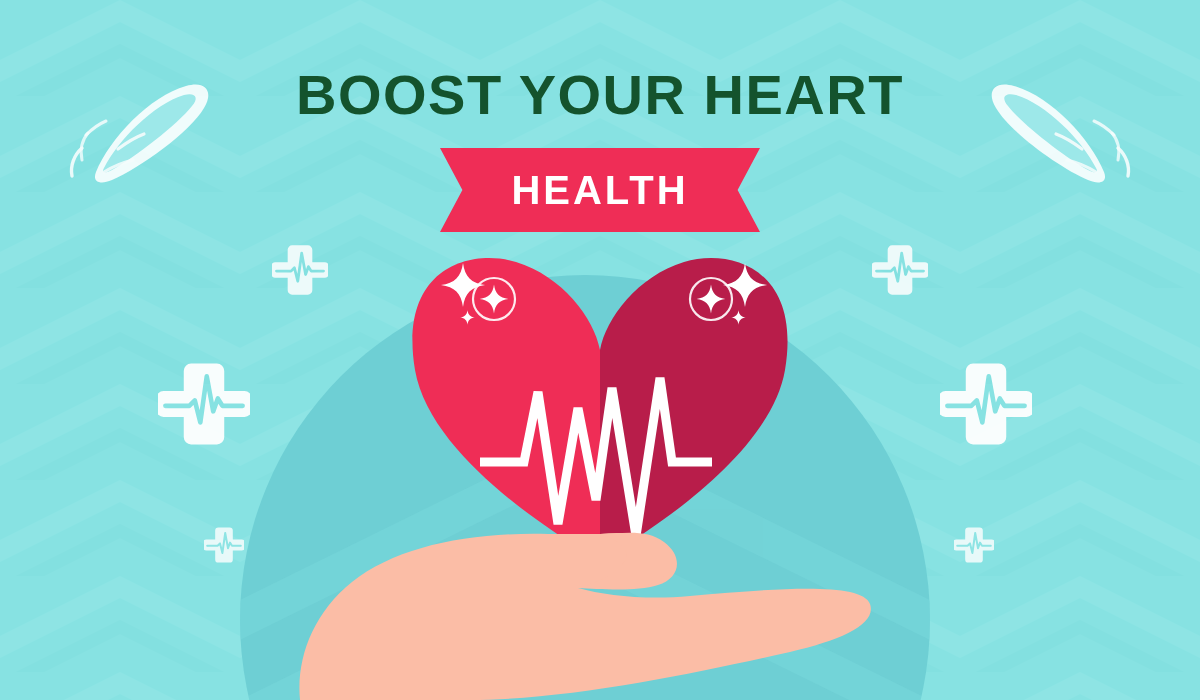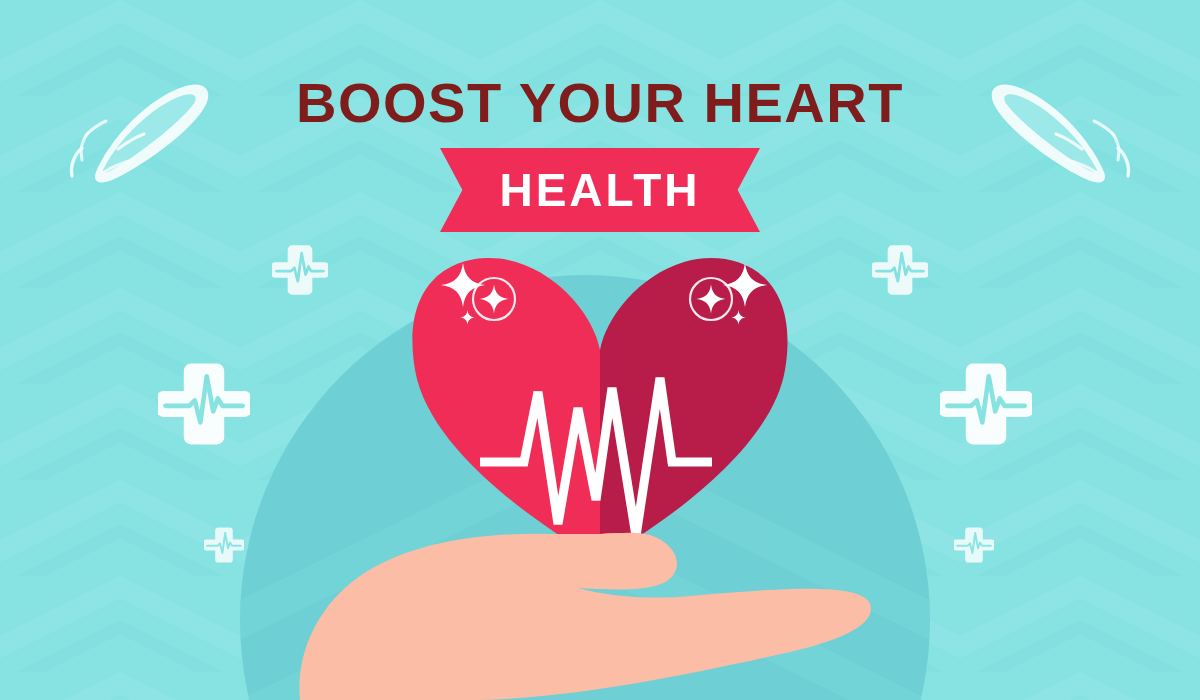--- a/index.html
+++ b/index.html
@@ -26,26 +26,26 @@
   
   #title-block {
     position: absolute;
     top: 66px;
     left: 0;
     width: 1200px;
     text-align: center;
     z-index: 40;
   }
   #main-title {
-    margin: 8px;
+    margin: 0;
     font-family: "Liberation Sans", sans-serif;
     font-size: 56px;
     font-weight: bold;
     letter-spacing: 1.5px;
-    color: #7f1d1d;
+    color: #14532d;
     line-height: 1.05;
     text-transform: uppercase;
   }
 
   
   #ribbon {
     position: absolute;
     top: 148px;
     left: 440px;
     width: 320px;
@@ -59,21 +59,21 @@
     -webkit-clip-path: polygon(0% 0%, 100% 0%, 93% 50%, 100% 100%, 0% 100%, 7% 50%);
     clip-path: polygon(0% 0%, 100% 0%, 93% 50%, 100% 100%, 0% 100%, 7% 50%);
   }
   #ribbon-label {
     position: absolute;
     inset: 0;
     display: flex;
     align-items: center;
     justify-content: center;
     color: #ffffff;
-    font-size: 46px;
+    font-size: 40px;
     font-weight: bold;
     letter-spacing: 3px;
     text-transform: uppercase;
   }
 </style>
 </head>
 <body>
 
 <div id="banner">
 

